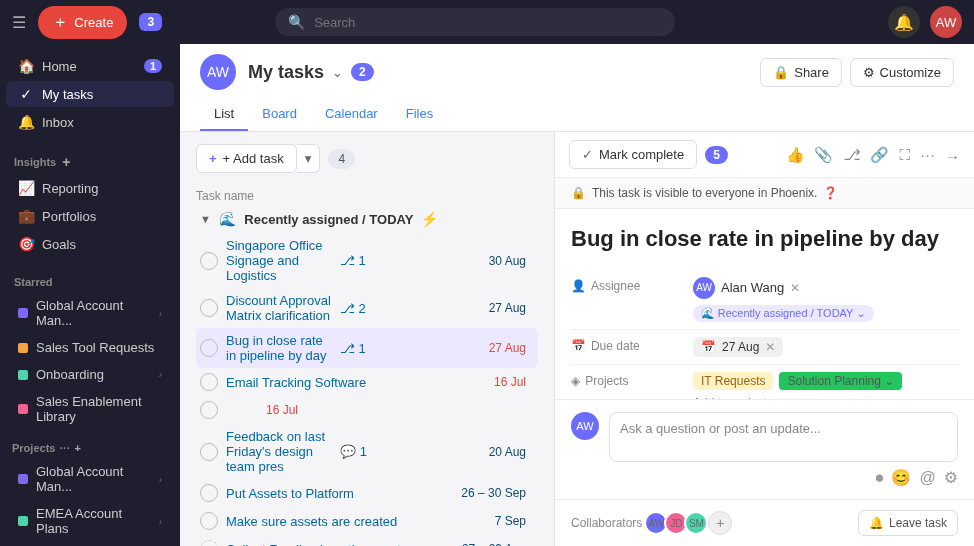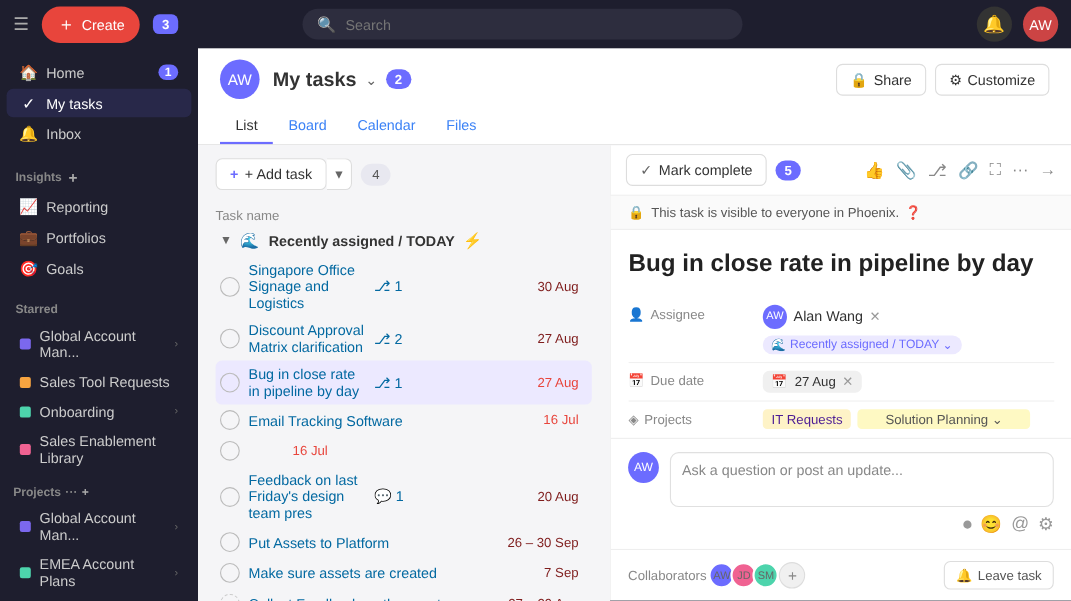--- a/index.html
+++ b/index.html
@@ -69,21 +69,21 @@
     .section-header { display: flex; align-items: center; gap: 8px; padding: 6px 4px; cursor: pointer; font-size: 13px; font-weight: 600; color: #333; }
     .section-header .chevron { color: #666; font-size: 11px; }
     .section-icon { font-size: 14px; }
     .section-lightning { color: #f7b731; font-size: 14px; }
 
     
     .task-row { display: flex; align-items: center; padding: 5px 4px; border-radius: 6px; cursor: pointer; gap: 8px; }
     .task-row.highlighted { background: #ece9ff; }
     .task-check { width: 18px; height: 18px; border: 1.5px solid #bbb; border-radius: 50%; flex-shrink: 0; display: flex; align-items: center; justify-content: center; cursor: pointer; }
     .task-name { flex: 1; font-size: 13px; color: #0369a1; }
-    .task-due { font-size: 12px; color: #7f1d1d; width: 80px; text-align: right; padding-right: 8px; }
+    .task-due { font-size: 12px; color: #0c4a6e; width: 80px; text-align: right; padding-right: 8px; }
     .task-due.overdue { color: #e8453c; }
 
     
     .detail-panel { width: 420px; background: #fff; border-left: 1px solid #e5e5e5; display: flex; flex-direction: column; overflow: hidden; flex-shrink: 0; }
     .detail-toolbar { display: flex; align-items: center; gap: 8px; padding: 8px 14px; border-bottom: 1px solid #eee; }
     .btn-mark-complete { display: flex; align-items: center; gap: 6px; padding: 6px 12px; background: #fff; border: 1px solid #ddd; border-radius: 6px; cursor: pointer; font-size: 13px; color: #333; }
     .btn-mark-complete .check-icon { color: #666; }
     .task-num-badge { background: #6c6cff; color: #fff; border-radius: 10px; padding: 2px 8px; font-size: 12px; font-weight: 600; }
     .detail-toolbar-right { margin-left: auto; display: flex; align-items: center; gap: 10px; color: #888; }
     .detail-toolbar-icon { cursor: pointer; font-size: 15px; }
@@ -92,22 +92,22 @@
     .detail-title { font-size: 22px; font-weight: 700; color: #222; margin-bottom: 16px; line-height: 1.3; }
     .detail-fields { display: flex; flex-direction: column; gap: 0; }
     .detail-field { display: flex; align-items: flex-start; padding: 7px 0; border-bottom: 1px solid #f0f0f0; gap: 12px; }
     .detail-field-label { width: 110px; font-size: 12px; color: #888; flex-shrink: 0; padding-top: 2px; display: flex; align-items: center; gap: 5px; }
     .detail-field-value { flex: 1; font-size: 13px; color: #333; display: flex; align-items: center; flex-wrap: wrap; gap: 6px; }
     .assignee-avatar { width: 22px; height: 22px; border-radius: 50%; background: #6c6cff; display: flex; align-items: center; justify-content: center; color: #fff; font-size: 10px; }
     .assignee-name { font-weight: 500; }
     .close-x { color: #999; cursor: pointer; font-size: 12px; }
     .due-date-chip { display: flex; align-items: center; gap: 6px; background: #f0f0f0; border-radius: 6px; padding: 3px 8px; font-size: 12px; }
     .due-date-chip .cal-icon { color: #888; }
-    .tag-yellow { background: #fef3c7; color: #4c1d95; border-radius: 4px; padding: 2px 8px; font-size: 12px; font-weight: 500; }
-    .tag-planning { background: #fef9c3; color: #555; border-radius: 4px; padding: 2px 25px; font-size: 12px; }
+    .tag-yellow { background: #fef3c7; color: #a16207; border-radius: 4px; padding: 2px 8px; font-size: 12px; font-weight: 500; }
+    .tag-planning { background: #22c55e; color: #555; border-radius: 4px; padding: 2px 8px; font-size: 12px; }
     .add-link { color: #6c6cff; font-size: 12px; cursor: pointer; }
 
     
     .detail-comment { padding: 12px 16px; border-top: 1px solid #eee; }
     .comment-input-row { display: flex; align-items: flex-start; gap: 10px; }
     .comment-avatar { width: 28px; height: 28px; border-radius: 50%; background: #6c6cff; display: flex; align-items: center; justify-content: center; color: #fff; font-size: 11px; flex-shrink: 0; }
     .comment-input-box { flex: 1; border: 1px solid #e0e0e0; border-radius: 8px; padding: 8px 10px; min-height: 50px; font-size: 13px; color: #888; }
     .comment-actions { display: flex; align-items: center; justify-content: flex-end; gap: 8px; margin-top: 6px; color: #999; font-size: 16px; }
 
     

